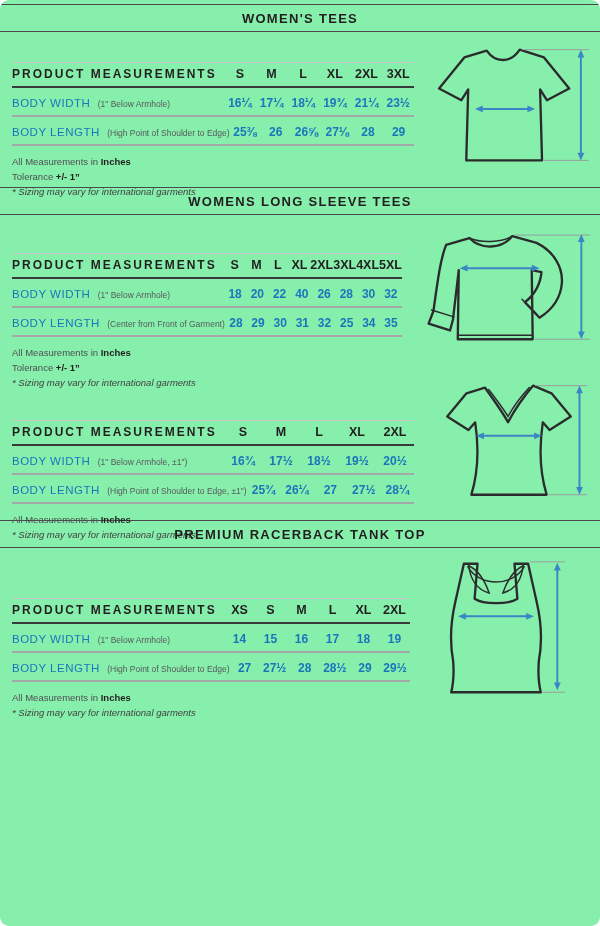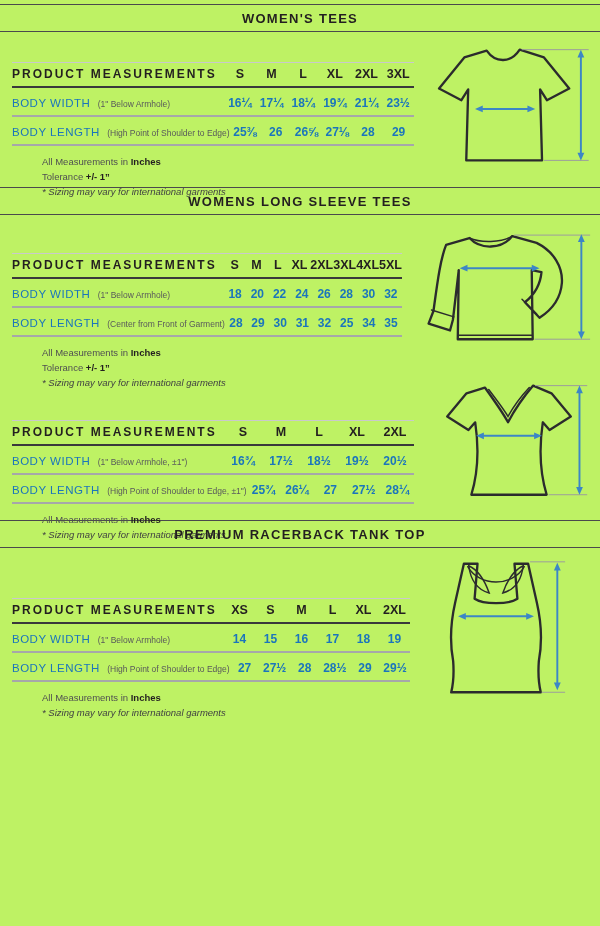--- a/index.html
+++ b/index.html
@@ -1,18 +1,18 @@
 <!DOCTYPE html>
 <html><head>
 <meta charset="utf-8">
 <style>
   * { margin:0; padding:0; box-sizing:border-box; }
   html,body { background:#ffffff; }
   body { font-family:"Liberation Sans", sans-serif; color:#231f20; }
-  .page { width:600px; height:926px; background:#bef264; overflow:hidden; padding-top:4px; }
+  .page { width:600px; height:926px; background:#86efac; overflow:hidden; padding-top:4px;border-radius:9px; }
 
   .title-band { border-top:1px solid #4a4a4c; border-bottom:1px solid #4a4a4c;
                 padding:6px 0 5px; text-align:center; }
   .section-title { font-size:13px; font-weight:bold; letter-spacing:1.3px; color:#231f20; }
 
   .section-body { display:flex; justify-content:space-between; align-items:flex-start;
                   padding-left:12px; padding-right:8px;gap:12px; }
   .sb1 { height:155px; } .sb2 { height:155px; } .sb3 { height:150px; } .sb4 { height:150px; }
 
   .table-area { width:437px; }
@@ -23,21 +23,21 @@
   .trow { display:flex; align-items:baseline; }
   .thead { padding:4px 0 5px; border-bottom:2px solid #39393b; }
   .drow  { padding:5px 0 4px; border-bottom:2px solid #a6a7a9; }
   .label-cell { flex:0 0 212px; white-space:nowrap; }
   .header-label { font-size:12px; font-weight:bold; letter-spacing:2px; color:#231f20; }
   .size-cell { flex:1; text-align:center; font-weight:bold; font-size:12.5px; color:#231f20; }
   .drow .size-cell { color:#1b75bc; font-size:12px; }
   .row-label { color:#1b75bc; font-weight:normal; font-size:11.5px; letter-spacing:0.5px; }
   .row-note { color:#58595b; font-size:8.5px; margin-left:3px; }
 
-  .footnotes { margin-top:8px;margin-left:30px; }
+  .footnotes { margin-top:8px; }
   .fn { font-size:9.5px; color:#4f4f51; line-height:15px; }
   .fn b { color:#231f20; }
   .fn.italic { font-style:italic; color:#3f3f41; }
 
   .diagram { flex:0 0 auto; }
   .dm1 { margin-top:6px; }  .dm2 { margin-top:12px; margin-right:-2px; }
   .dm3 { margin-top:5px; }  .dm4 { margin-top:8px; margin-right:22px; }
 
   .garment { fill:none; stroke:#2b2b2d; stroke-width:2.4; stroke-linejoin:round; stroke-linecap:round; }
   .detail  { fill:none; stroke:#2b2b2d; stroke-width:1.5; stroke-linecap:round; }
@@ -136,21 +136,21 @@
             <div class="size-cell">5XL</div>
           </div>
           <div class="trow drow">
             <div class="label-cell">
               <span class="row-label">BODY WIDTH</span>
               <span class="row-note">(1" Below Armhole)</span>
             </div>
             <div class="size-cell">18</div>
             <div class="size-cell">20</div>
             <div class="size-cell">22</div>
-            <div class="size-cell">24</div>
+            <div class="size-cell">40</div>
             <div class="size-cell">26</div>
             <div class="size-cell">28</div>
             <div class="size-cell">30</div>
             <div class="size-cell">32</div>
           </div>
           <div class="trow drow">
             <div class="label-cell">
               <span class="row-label">BODY LENGTH</span>
               <span class="row-note">(Center from Front of Garment)</span>
             </div>

